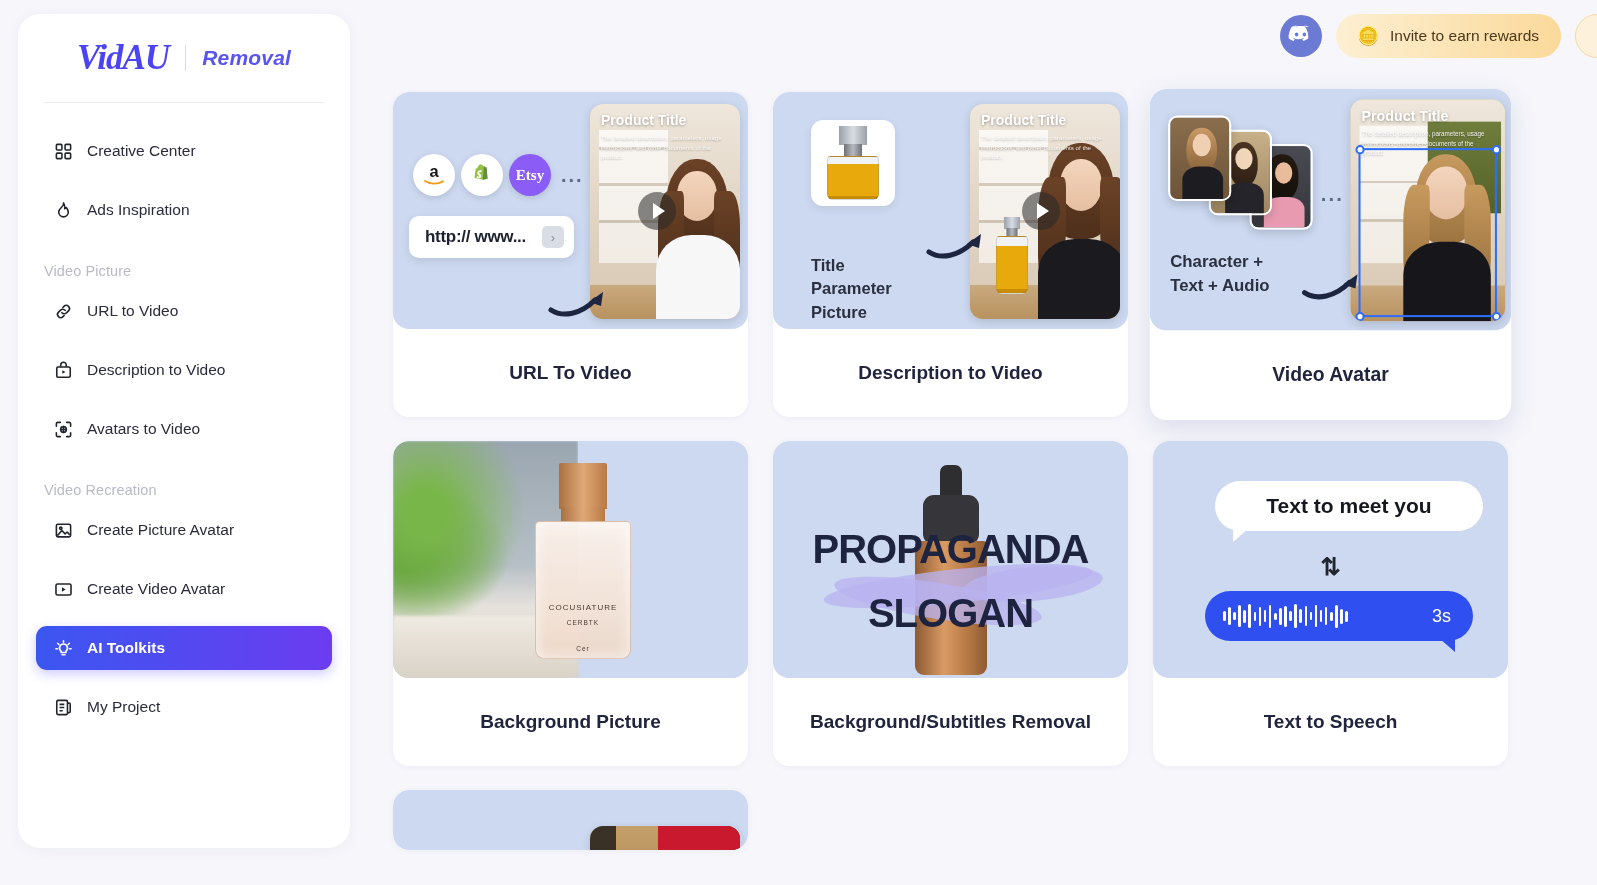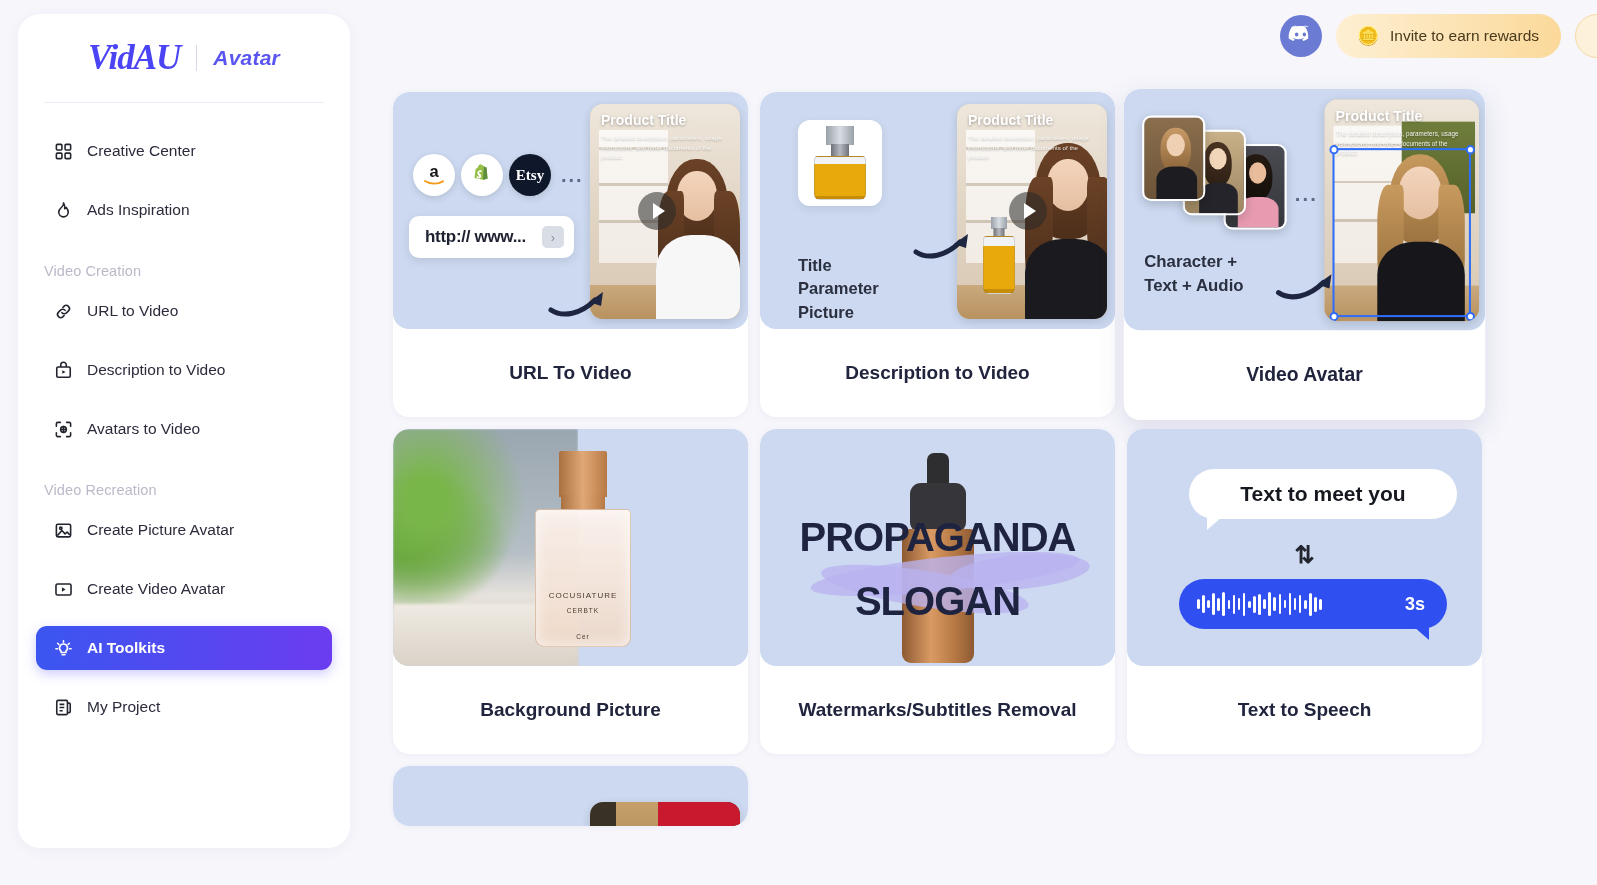--- a/index.html
+++ b/index.html
@@ -84,21 +84,20 @@
   }
 
   
   .grid {
     position: absolute; left: 393px; top: 92px;
     width: 1180px; height: 793px;
     display: grid;
     grid-template-columns: repeat(3, 355px);
     column-gap: 25px; row-gap: 24px;
     align-content: start;
-    gap: 12px;
   }
   .card {
     background: #fff; border-radius: 16px;
     overflow: hidden; cursor: pointer;
     box-shadow: 0 1px 6px rgba(70,70,130,.06);
     height: 325px;
   }
   .card.hovered {
     transform: scale(1.018);
     box-shadow: 0 8px 26px rgba(70,70,140,.14);
@@ -172,21 +171,21 @@
 
   
   .logos { position: absolute; display: flex; align-items: center; gap: 6px; }
   .logo-c {
     width: 42px; height: 42px; border-radius: 50%;
     display: flex; align-items: center; justify-content: center;
     box-shadow: 0 2px 7px rgba(0,0,0,.13);
   }
   .logo-amz { background: #fff; }
   .logo-shp { background: #fff; }
-  .logo-etsy { background: #0f172a; }
+  .logo-etsy { background: #8b5cf6; }
   .etsy-t { color: #fff; font-size: 15px; font-weight: 700; font-family: "Liberation Serif", serif; }
   .dots3 { color: #5c6b86; font-size: 20px; letter-spacing: 2px; margin-left: 4px; font-weight: 700; }
   .urlbar {
     position: absolute; display: flex; align-items: center;
     justify-content: space-between; background: #fff;
     border-radius: 10px; padding: 0 10px 0 16px;
     box-shadow: 0 3px 10px rgba(0,0,0,.1);
   }
   .urlbar .u { font-size: 17px; font-weight: 700; color: #1d2130; letter-spacing: -.3px; }
   .urlgo {
@@ -281,42 +280,42 @@
     content:""; position:absolute; left: 18px; bottom: -11px;
     border-top: 14px solid #fff; border-right: 16px solid transparent;
   }
   .bub-blue { background: #2f4ff0; justify-content: space-between; padding: 0 22px 0 18px; }
   .bub-blue::after {
     content:""; position:absolute; right: 18px; bottom: -11px;
     border-top: 14px solid #2f4ff0; border-left: 16px solid transparent;
   }
   .wave { display: flex; align-items: center; gap: 2.5px; height: 26px; }
   .wave i { display:block; width: 2.6px; background: #fff; border-radius: 2px; }
-  .secs { font-size: 18px; font-weight: 700; color: #fff; }
+  .secs { font-size: 18px; font-weight: 400; color: #fff; }
   .updown {
     position: absolute; left: 0; right: 0; text-align: center;
     font-size: 24px; color: #22242e; font-weight: 600;
   }
 
   
   .card-cut {
     height: 60px;
   }
   .card-cut .thumb { height: 60px; }
 </style>
 </head>
 <body>
 
 <div class="app">
 
   <div class="sidebar">
     <div class="brand">
       <span class="brand-logo">VidAU</span>
       <span class="brand-sep"></span>
-      <span class="brand-studio">Avatar</span>
+      <span class="brand-studio">Removal</span>
     </div>
     <div class="brand-rule"></div>
 
     <div class="nav">
 
       <div class="nav-item">
         <span class="nav-ico">
           <svg viewBox="0 0 24 24" fill="none" stroke="#22242e" stroke-width="2">
             <rect x="3" y="3" width="7" height="7" rx="1.2"></rect>
             <rect x="14" y="3" width="7" height="7" rx="1.2"></rect>
@@ -329,21 +328,21 @@
 
       <div class="nav-item">
         <span class="nav-ico">
           <svg viewBox="0 0 24 24" fill="none" stroke="#22242e" stroke-width="2" stroke-linejoin="round">
             <path d="M12 2.5c.6 3-1.4 4.3-2.8 5.7C7.4 9.9 6 11.6 6 14a6 6 0 0 0 12 0c0-2.6-1.5-4.3-2.7-6-.4.8-1 1.4-1.8 1.7.4-2.9-.3-5.6-1.5-7.2Z"></path>
           </svg>
         </span>
         <span class="label">Ads Inspiration</span>
       </div>
 
-      <div class="nav-group-label">Video Creation</div>
+      <div class="nav-group-label">Video Picture</div>
 
       <div class="nav-item">
         <span class="nav-ico">
           <svg viewBox="0 0 24 24" fill="none" stroke="#22242e" stroke-width="2" stroke-linecap="round">
             <path d="M10 13.5a4 4 0 0 0 5.7.3l2.6-2.6a4 4 0 0 0-5.7-5.7l-1.4 1.4"></path>
             <path d="M14 10.5a4 4 0 0 0-5.7-.3l-2.6 2.6a4 4 0 0 0 5.7 5.7l1.4-1.4"></path>
           </svg>
         </span>
         <span class="label">URL to Video</span>
       </div>
@@ -608,21 +607,21 @@
           <div class="dr-top" style="top:0; width:22px; height:34px;"></div>
           <div class="dr-bulb" style="top:30px; width:56px; height:50px;"></div>
           <div class="dr-body" style="top:76px; width:72px; height:134px;"></div>
         </div>
         <div class="wm-word" style="top:86px;">PROPAGANDA</div>
         <div class="wm-stroke" style="left:50px; top:128px; width:270px; height:34px; transform:rotate(-6deg);"></div>
         <div class="wm-stroke" style="left:60px; top:142px; width:210px; height:36px; transform:rotate(9deg);"></div>
         <div class="wm-stroke" style="left:190px; top:126px; width:140px; height:34px; transform:rotate(-5deg);"></div>
         <div class="wm-word" style="top:150px;">SLOGAN</div>
       </div>
-      <div class="card-title">Watermarks/Subtitles Removal</div>
+      <div class="card-title">Background/Subtitles Removal</div>
     </div>
 
     <div class="card">
       <div class="thumb">
         <div class="bub bub-white" style="left:62px; top:40px; width:268px; height:50px;">
           <span class="t">Text to meet you</span>
         </div>
         <div class="updown" style="top:112px;">⇅</div>
         <div class="bub bub-blue" style="left:52px; top:150px; width:268px; height:50px;">
           <span class="wave">

